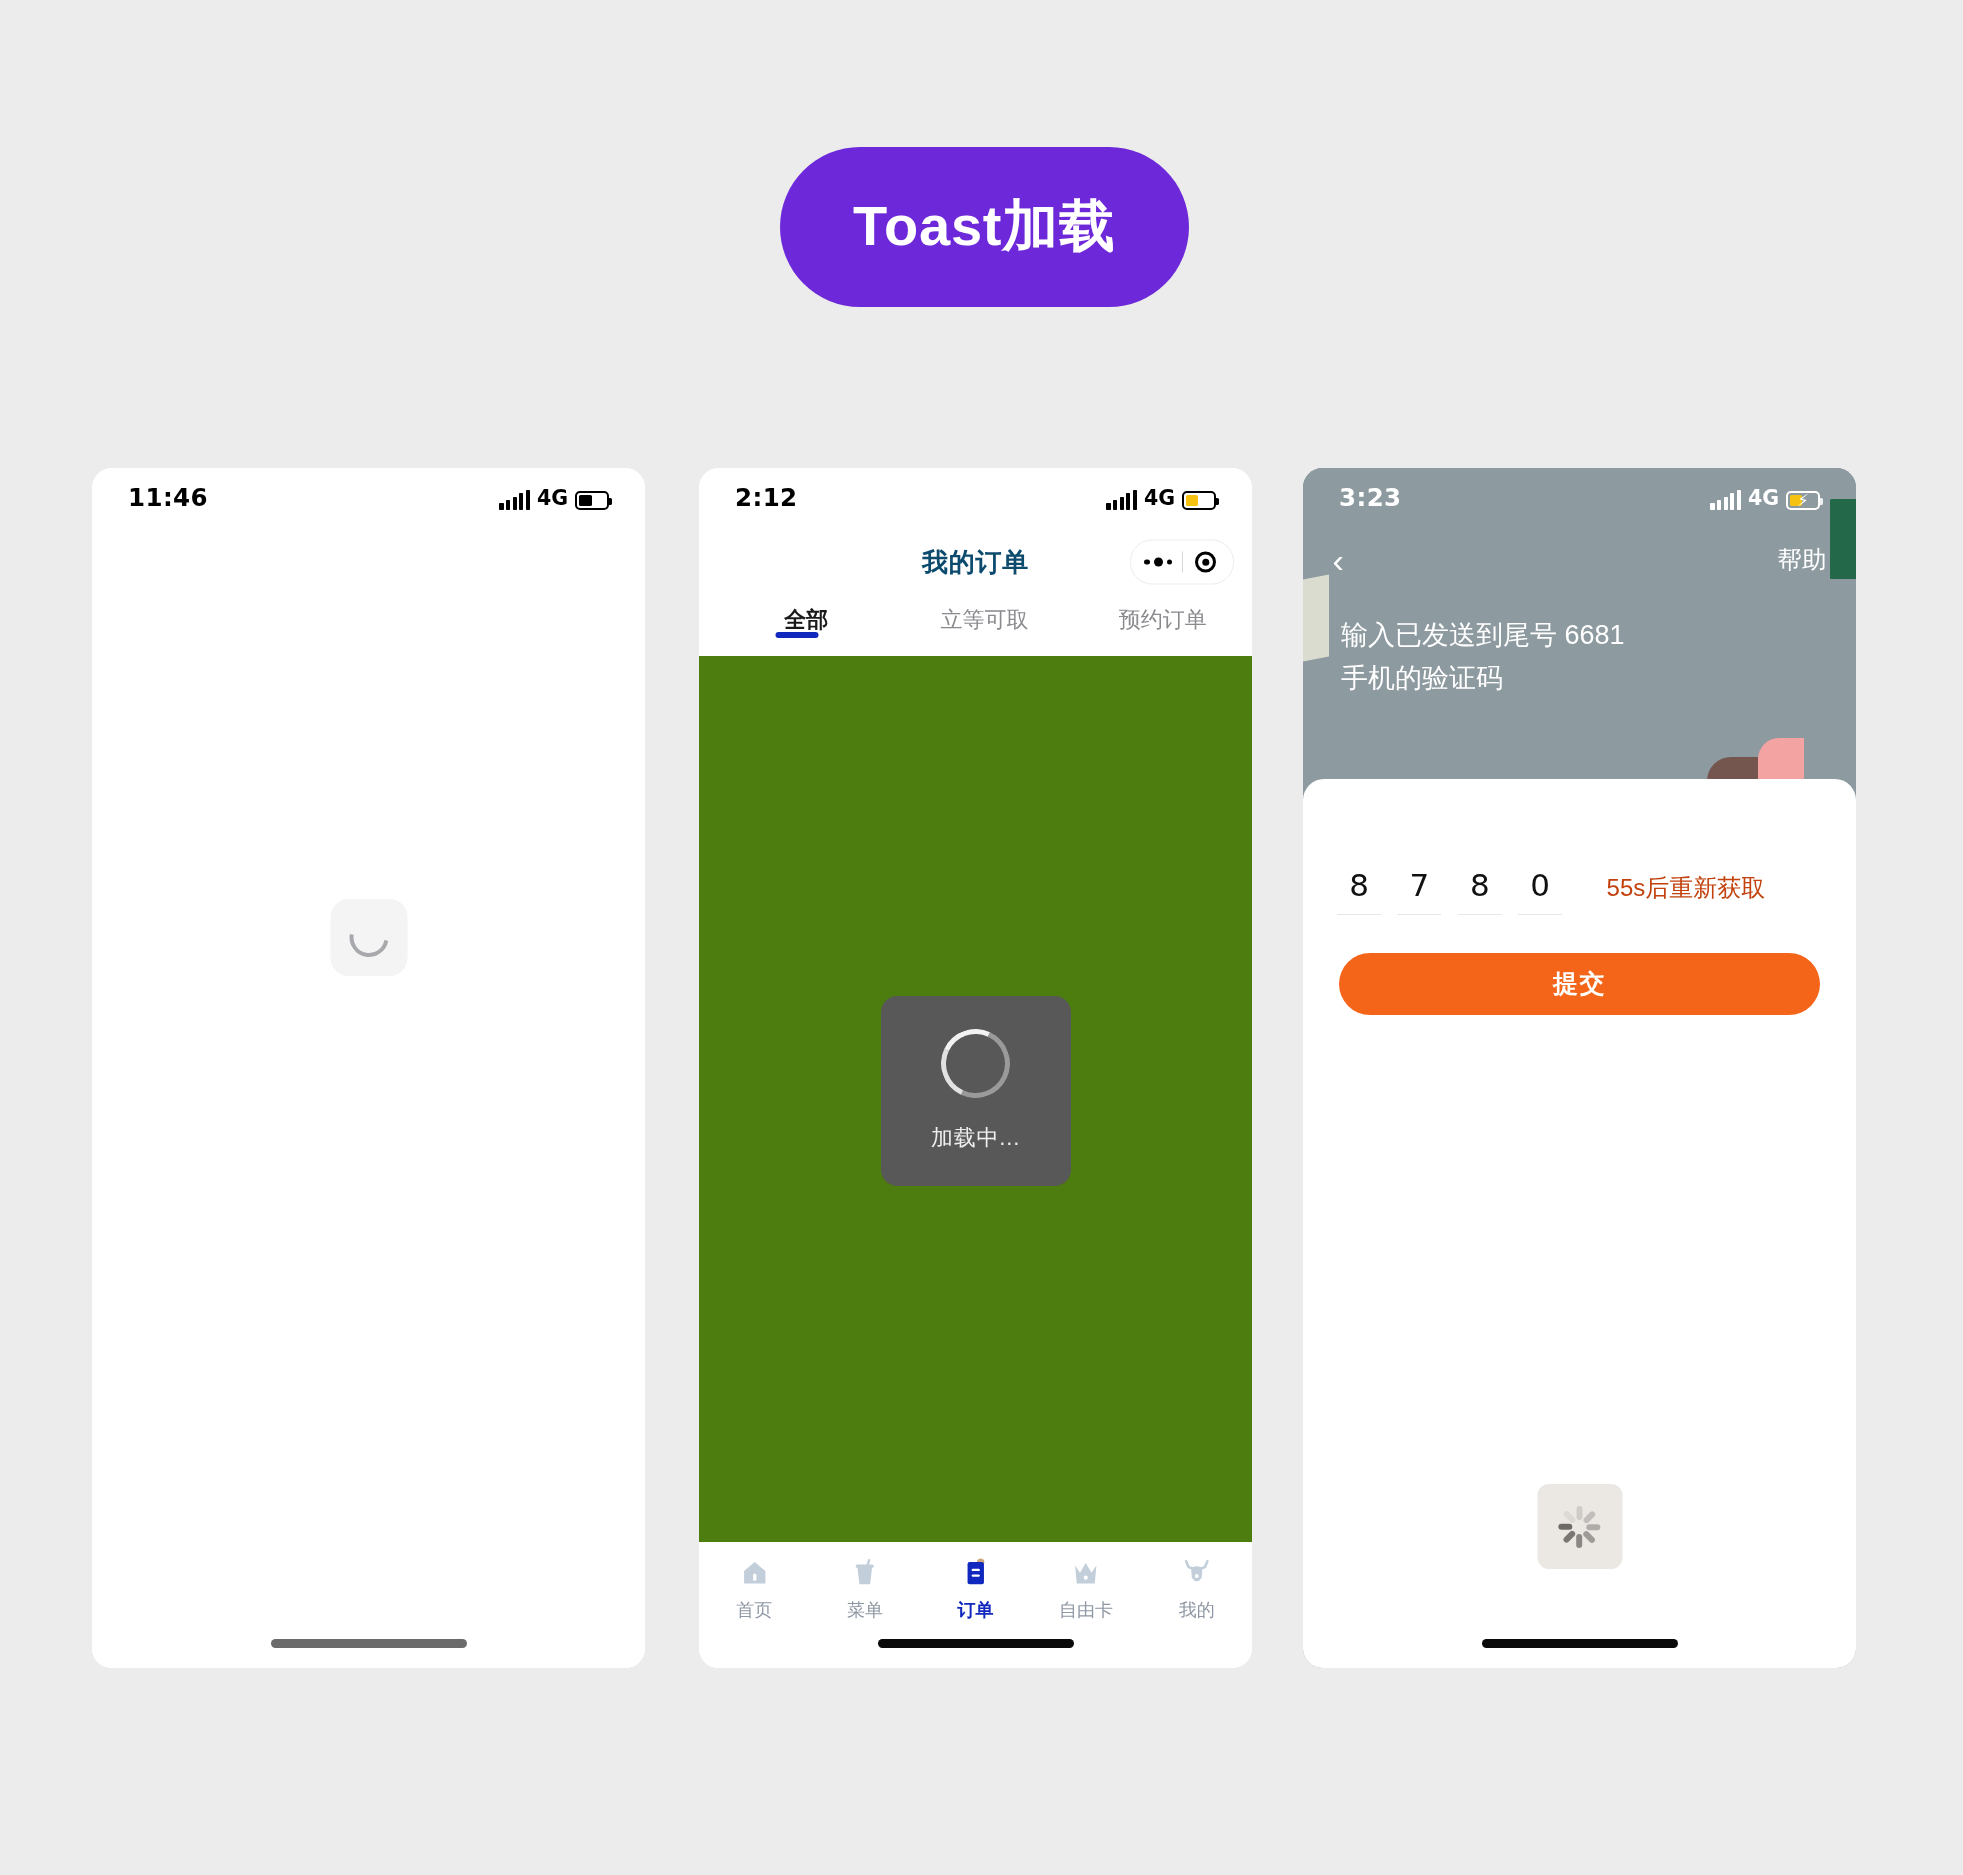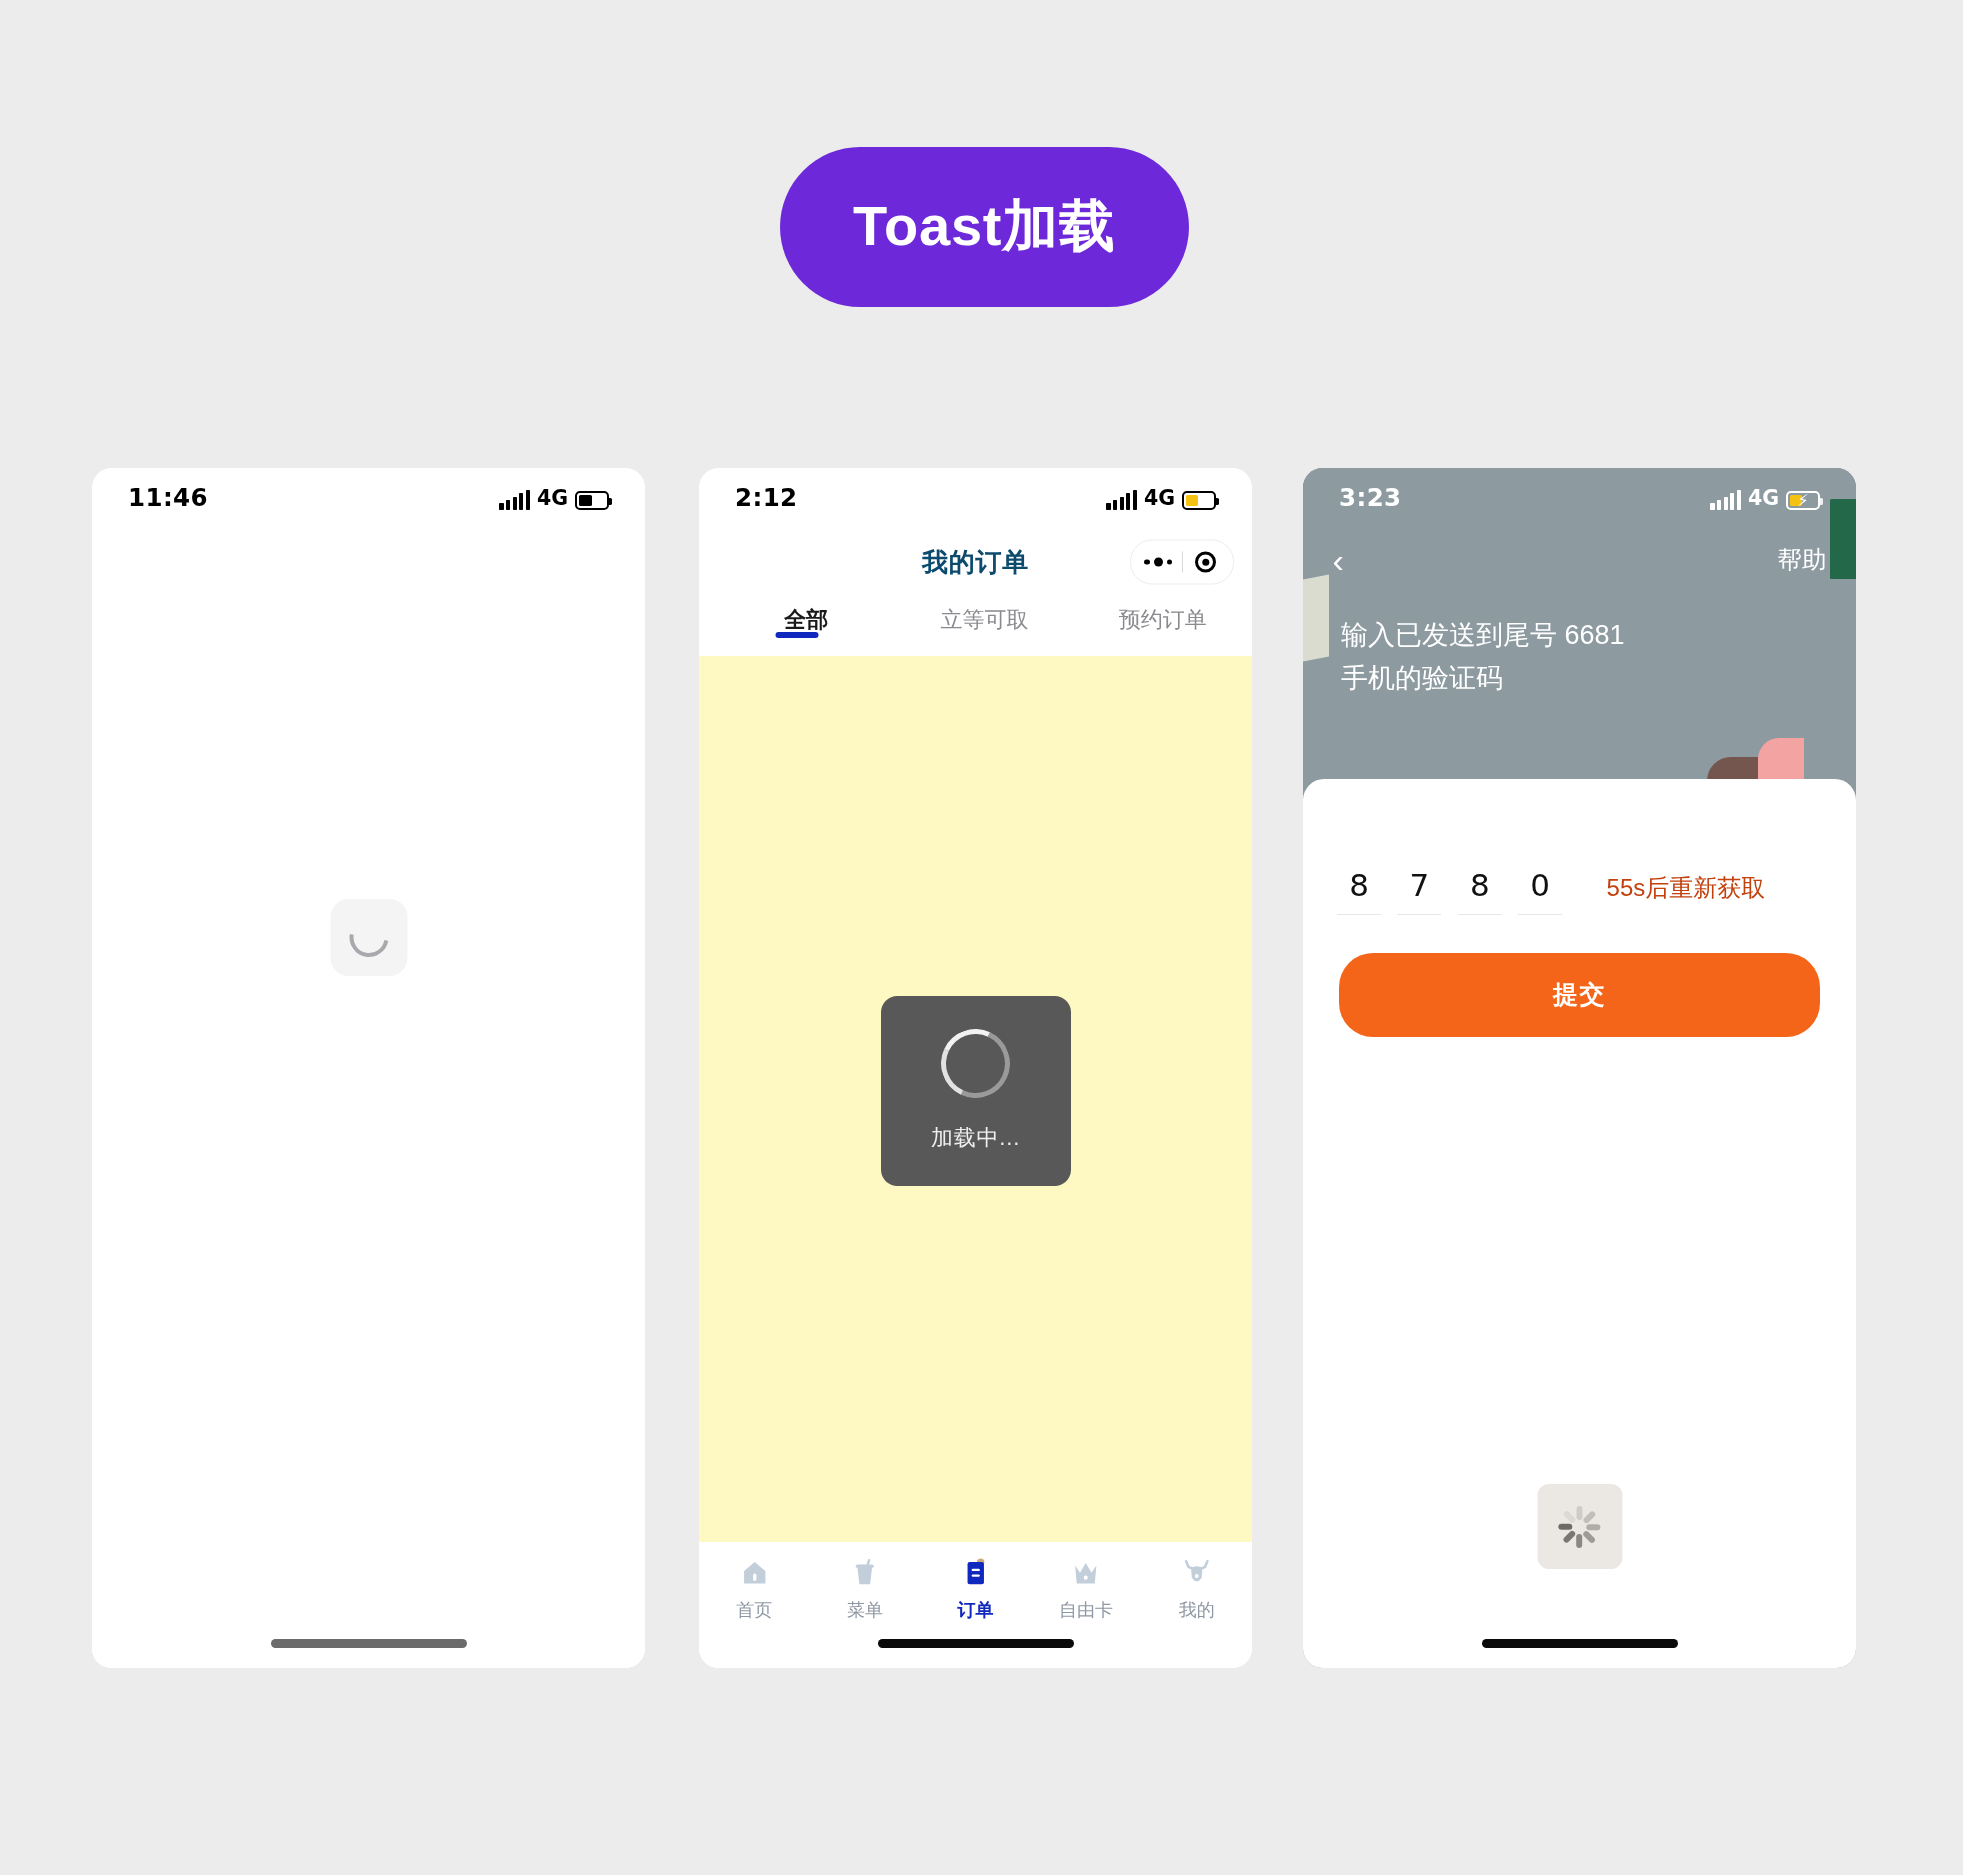--- a/index.html
+++ b/index.html
@@ -280,21 +280,21 @@
     position: absolute;
     left: 50%;
     transform: translateX(-50%);
     bottom: -3.3px;
     width: 43px;
     height: 6.5px;
     border-radius: 3.3px;
     background: #1028bd;
   }
   #phone-2 .content2 {
-    background: #fef9c3;
+    background: #4d7c0f;
     position: absolute;
     top: 188px;
     bottom: 126px;
     left: 0;
     right: 0;
   }
   .toast {
     position: absolute;
     left: 50%;
     top: 340px;
@@ -459,21 +459,21 @@
   }
   .resend {
     margin-left: 28px;
     font-size: 24px;
     color: #c2410c;
     padding-bottom: 10.6px;
   }
   .submit-btn {
     position: relative;
     margin: 38px 36px 0 36px;
-    height: 84px;
+    height: 62px;
     background: #f4651a;
     border-radius: 34px;
     display: flex;
     align-items: center;
     justify-content: center;
     color: #ffffff;
     font-size: 25px;
     font-weight: 700;
     letter-spacing: 1.6px;
   }

